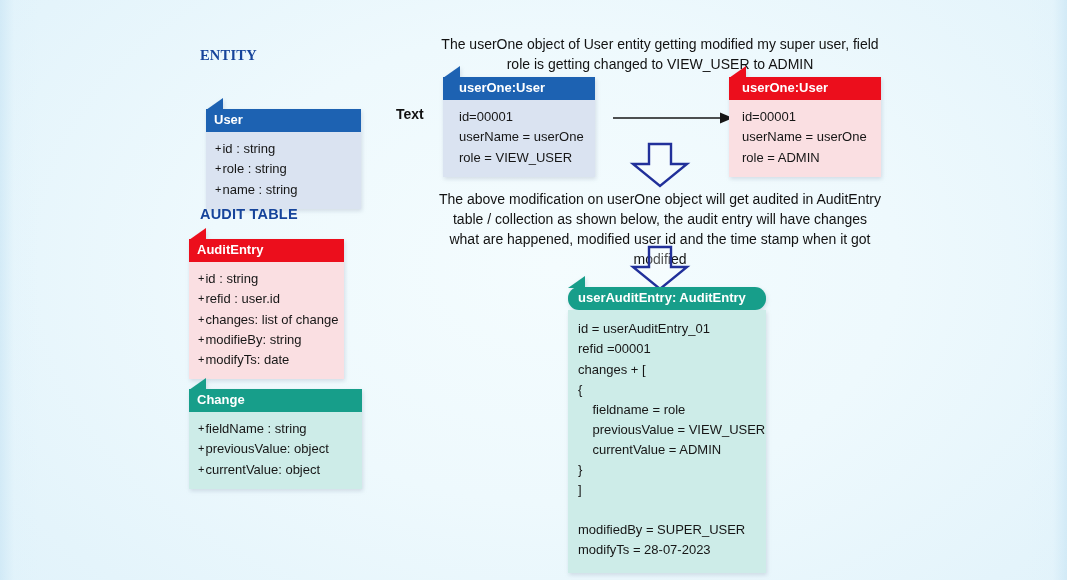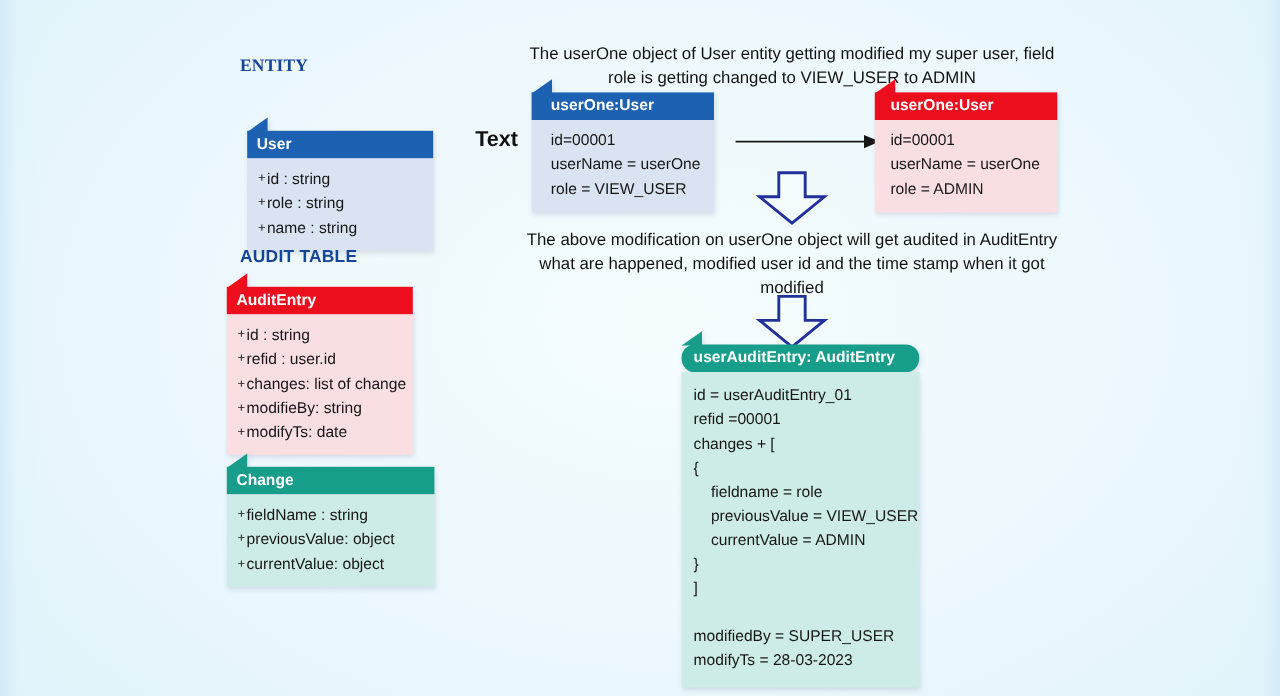--- a/index.html
+++ b/index.html
@@ -102,21 +102,21 @@
   
   .para {
     position: absolute;
     text-align: center;
     font-size: 14px;
     color: #121212;
     line-height: 1.42;
   }
   .side-label {
     position: absolute;
-    font-size: 18px;
+    font-size: 14px;
     font-weight: bold;
     color: #111111;
   }
 
   
   .h-arrow { position: absolute; }
   .down-arrow { position: absolute; }
 </style>
 </head>
 <body>
@@ -190,20 +190,21 @@
       <div class="row">role = ADMIN</div>
     </div>
   </div>
 
   <svg class="down-arrow" style="left:629px; top:142px;" width="62" height="46" viewBox="0 0 62 46">
     <polygon points="20,2 42,2 42,22 58,22 31,44 4,22 20,22" fill="#ffffff" fill-opacity="0.25" stroke="#21309a" stroke-width="2.4" stroke-linejoin="miter"></polygon>
   </svg>
 
   <div class="para" style="left:430px; top:190px; width:460px;">
     <div>The above modification on userOne object will get audited in AuditEntry</div>
+    <div>table / collection as shown below, the audit entry will have changes</div>
     <div>what are happened, modified user id and the time stamp when it got modified</div>
   </div>
 
   <svg class="down-arrow" style="left:629px; top:245px;" width="62" height="46" viewBox="0 0 62 46">
     <polygon points="20,2 42,2 42,22 58,22 31,44 4,22 20,22" fill="#ffffff" fill-opacity="0.25" stroke="#21309a" stroke-width="2.4" stroke-linejoin="miter"></polygon>
   </svg>
 
   <div class="note pal-teal" style="left:568px; top:287px; width:198px;">
     <div class="fold"></div>
     <div class="hdr" style="padding-left:10px;border-radius:11px;">userAuditEntry: AuditEntry</div>
@@ -212,17 +213,17 @@
       <div class="row">refid =00001</div>
       <div class="row">changes + [</div>
       <div class="row">{</div>
       <div class="row">    fieldname = role</div>
       <div class="row">    previousValue = VIEW_USER</div>
       <div class="row">    currentValue = ADMIN</div>
       <div class="row">}</div>
       <div class="row">]</div>
       <div class="row" style="height:19px;"></div>
       <div class="row">modifiedBy = SUPER_USER</div>
-      <div class="row">modifyTs = 28-03-2023</div>
+      <div class="row">modifyTs = 28-07-2023</div>
     </div>
   </div>
 
 </div>
 
 </body></html>

